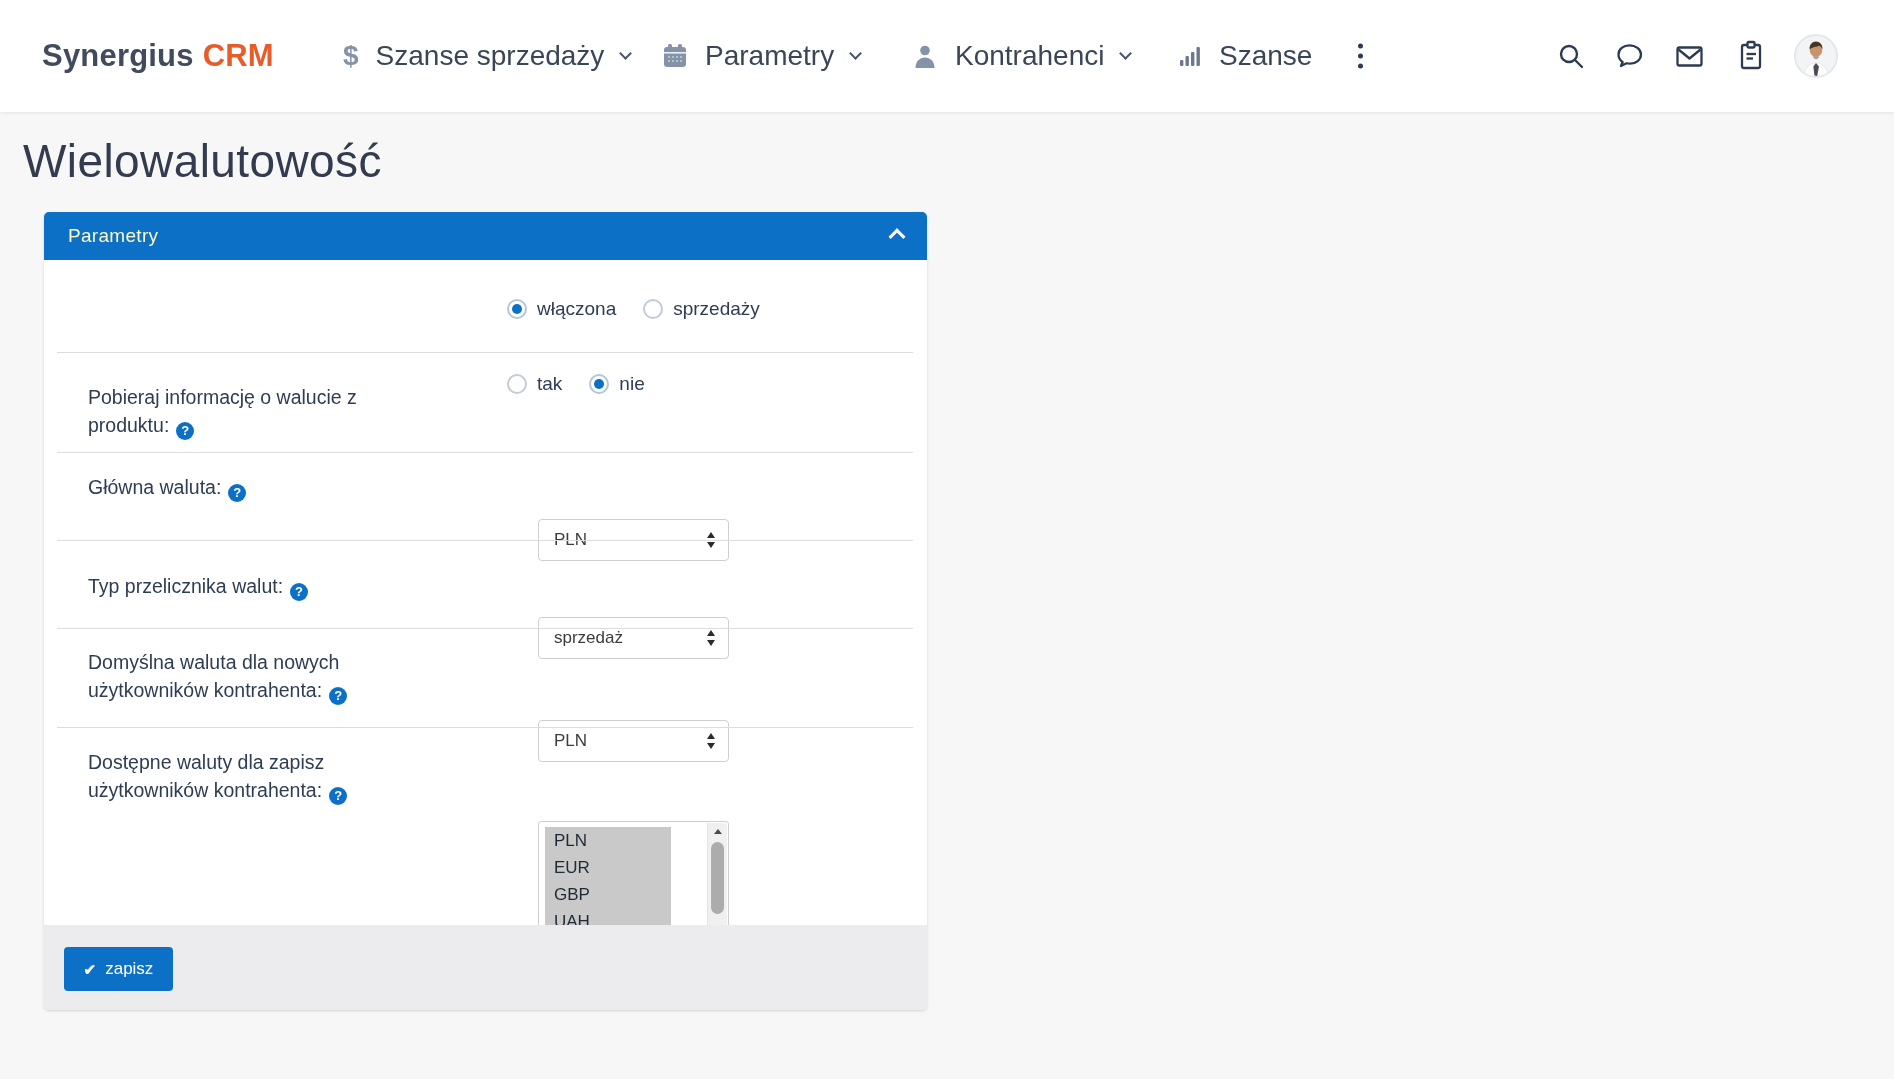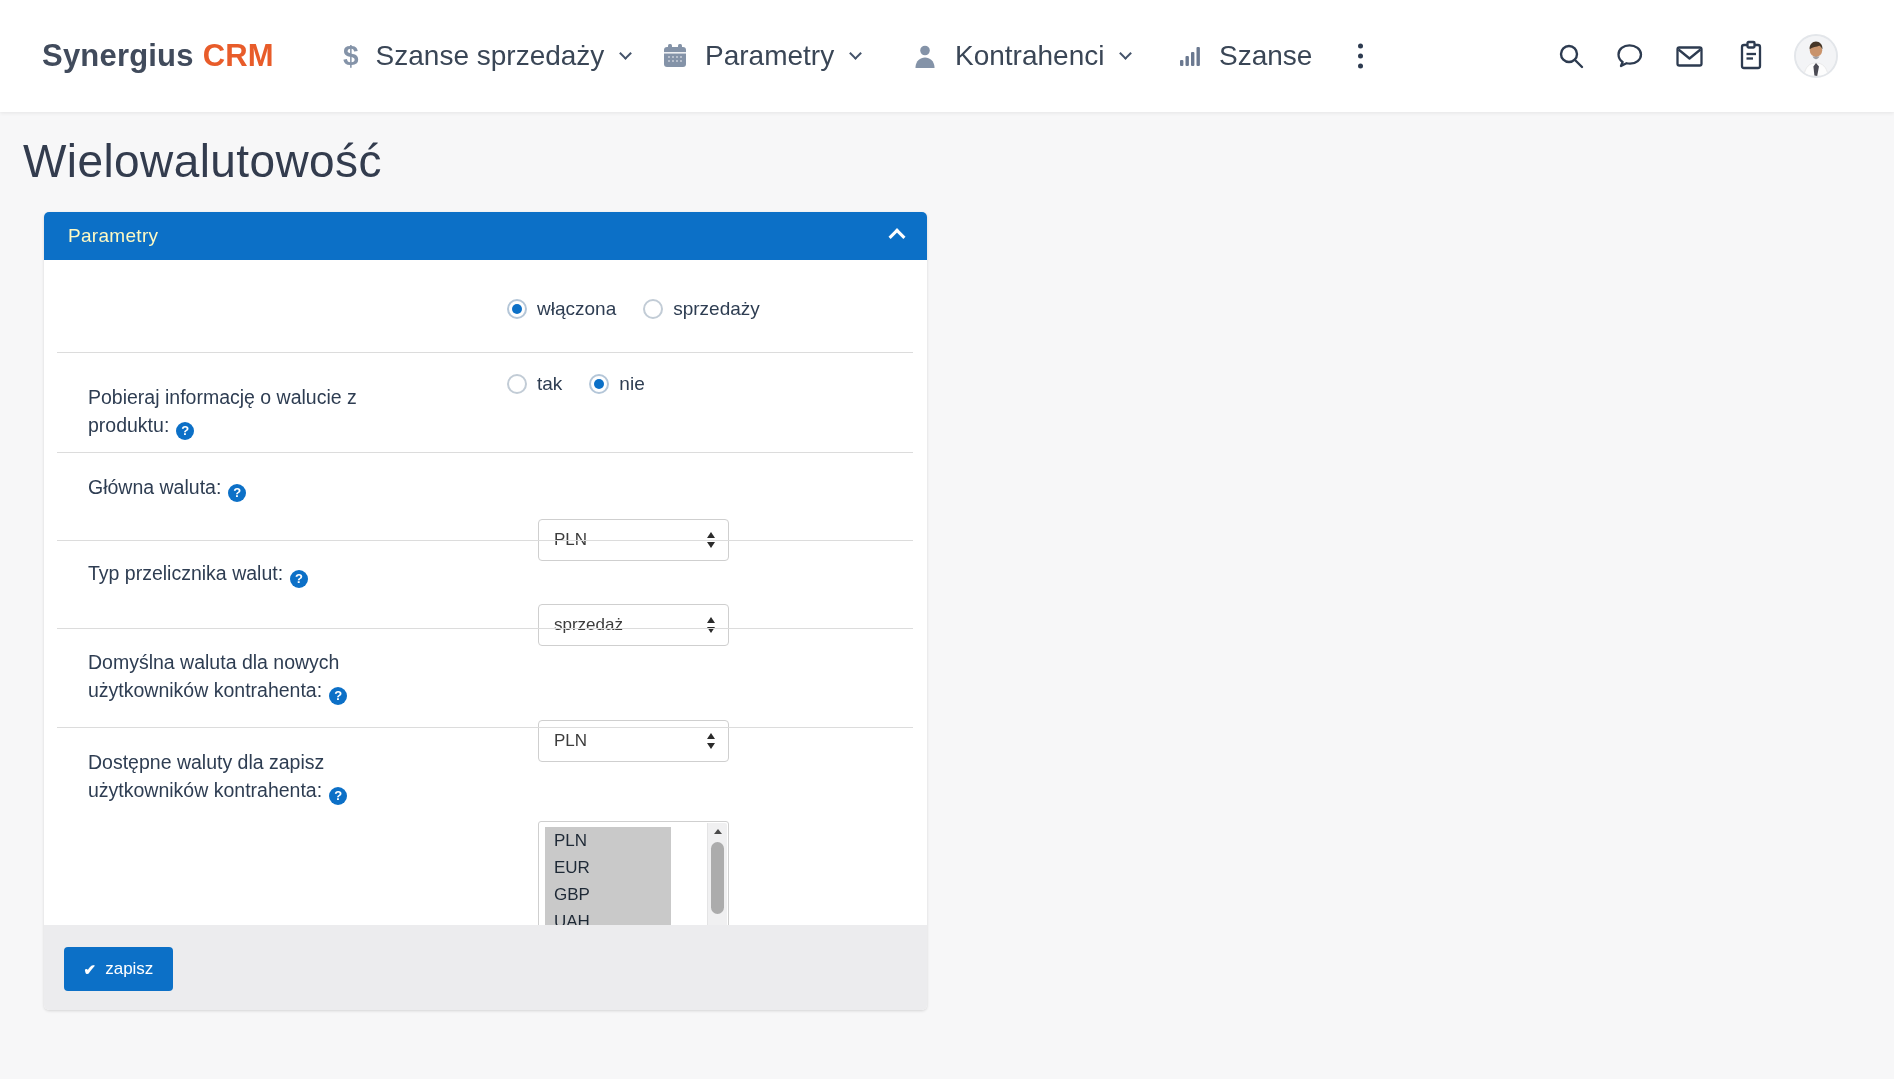--- a/index.html
+++ b/index.html
@@ -295,21 +295,21 @@
     <div class="row-label"><span>Główna waluta:</span><span class="help-icon">?</span></div>
     <div class="control select-box" style="top:17px">
       <span class="select-value">PLN</span>
       <span class="select-arrows">
           <span class="tri-up"></span>
           <span class="tri-down"></span>
         </span>
     </div>
   </div>
 
-  <div class="form-row" style="height:88px;padding-top:18px">
+  <div class="form-row" style="height:88px;padding-top:31px">
     <div class="row-label"><span>Typ przelicznika walut:</span><span class="help-icon">?</span></div>
     <div class="control select-box" style="top:16px">
       <span class="select-value">sprzedaż</span>
       <span class="select-arrows">
           <span class="tri-up"></span>
           <span class="tri-down"></span>
         </span>
     </div>
   </div>
 

